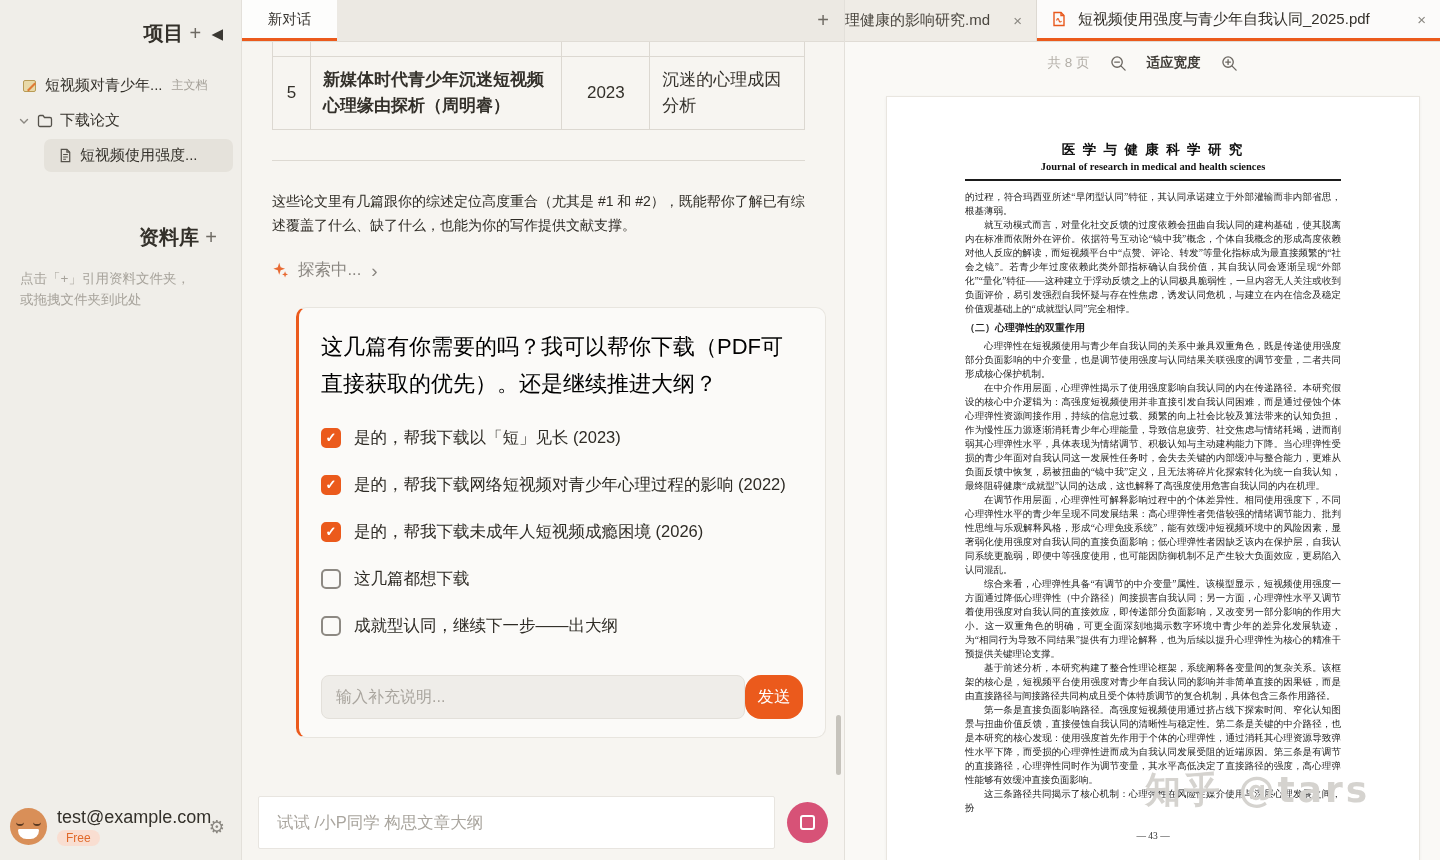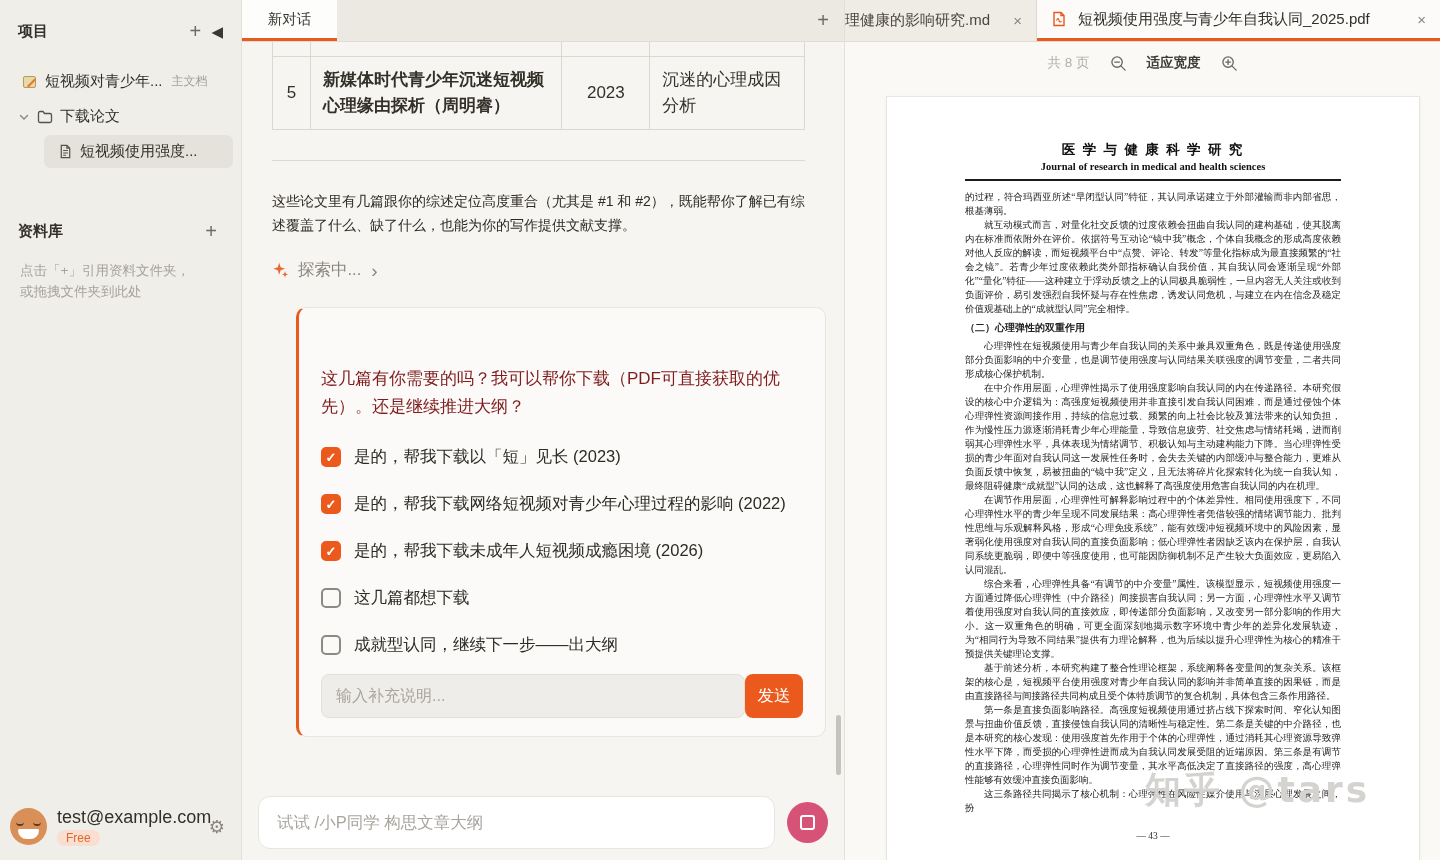--- a/index.html
+++ b/index.html
@@ -4,21 +4,21 @@
 <style>
   * { margin:0; padding:0; box-sizing:border-box; }
   html,body { width:1440px; height:860px; overflow:hidden;
     font-family:"Liberation Sans", sans-serif; color:#2b2822; background:#f6f4f0; }
   .app { display:flex; width:1440px; height:860px; }
 
   
   .sidebar { width:242px; height:860px; background:#f0eee9; position:relative;
     border-right:1px solid #e3e0da; flex:0 0 242px; }
   .sb-header { display:flex; align-items:center; padding:20px 18px 8px 18px; }
-  .sb-title { font-size:15px; font-weight:700; color:#33302a; flex:1; }
+  .sb-title { font-size:20px; font-weight:700; color:#33302a; flex:1;text-align:right; }
   .sb-plus { color:#6e6a63; font-size:20px; font-weight:300; width:24px; text-align:center; cursor:pointer; }
   .sb-collapse { color:#3a3833; font-size:15px; margin-left:4px; cursor:pointer; }
   .sb-item { display:flex; align-items:center; gap:7px; padding:7px 14px; margin:2px 8px;
     border-radius:7px; font-size:15px; color:#33302a; }
   .sb-item .truncate { white-space:nowrap; overflow:hidden; text-overflow:ellipsis; }
   .sb-badge { font-size:12px; color:#a39f97; margin-left:2px; flex:0 0 auto; }
   .sb-item.selected { background:#e5e2db; margin-left:44px; }
   .sb-item.folder-row { padding-left:10px; }
   .chev-down { width:12px; height:12px; flex:0 0 auto; }
   .sb-section { margin-top:32px; }
@@ -58,39 +58,39 @@
   .cell-note { width:155px; line-height:1.55; }
   .hr-div { width:533px; border:none; border-top:1px solid #ddd9d2; margin:30px 0 0 0; }
   .msg { width:540px; margin-top:28px; font-size:14px; line-height:1.72; color:#2e2b25; }
   .status-row { display:flex; align-items:center; gap:8px; margin-top:22px; color:#8a8680; font-size:16.5px; }
   .sparkle { width:18px; height:18px; flex:0 0 auto; }
   .status-chev { font-size:19px; color:#8a8680; line-height:1; margin-left:2px; cursor:pointer; }
 
   .card { margin:26px 0 0 24px; width:530px; background:#fbfaf8;
     border:1px solid #e8e5df; border-left:3px solid var(--accent);
     border-radius:10px; padding:21px 22px 18px 22px; }
-  .card-q { font-size:17px; line-height:1.65; color:#7f1d1d; width:480px;margin-top:36px; }
+  .card-q { font-size:22px; line-height:1.65; color:#000000; width:480px; }
   .opt { display:flex; align-items:center; gap:13px; margin-top:25px; cursor:pointer; }
   .cbox { width:20px; height:20px; border-radius:5px; border:2px solid #8d8983;
     background:#fbfaf8; flex:0 0 auto; display:flex; align-items:center; justify-content:center;
     color:transparent; font-size:13px; font-weight:700; }
   .opt.checked .cbox { background:var(--accent); border-color:var(--accent); color:#fff; }
   .opt-label { font-size:16.5px; color:#2e2b25; }
-  .card-input-row { display:flex; margin-top:18px; }
+  .card-input-row { display:flex; margin-top:38px; }
   .card-input { flex:1; height:44px; background:#efede9; border:1px solid #e3e0da;
     border-radius:8px; padding:0 14px; font-size:16px; color:#33302a;
     font-family:"Liberation Sans", sans-serif; outline:none; }
   .card-input::placeholder { color:#a9a59e; }
   .send-btn { width:58px; height:44px; background:var(--accent); color:#fff; border:none;
-    border-radius:8px; font-size:16.5px; cursor:pointer; font-family:"Liberation Sans", sans-serif; }
+    border-radius:16px; font-size:16.5px; cursor:pointer; font-family:"Liberation Sans", sans-serif; }
   .chat-scrollbar { position:absolute; right:3px; top:715px; width:5px; height:60px;
     background:#c6c3bc; border-radius:3px; }
   .composer { flex:0 0 75px; display:flex; align-items:center; gap:12px; padding:0 16px; }
   .composer-input { flex:1; height:53px; background:#fff; border:1px solid #e8e5e0;
-    border-radius:12px; padding:0 18px; font-size:16.5px; color:#33302a;
+    border-radius:2px; padding:0 18px; font-size:16.5px; color:#33302a;
     font-family:"Liberation Sans", sans-serif; outline:none; }
   .composer-input::placeholder { color:#a9a59e; }
   .stop-btn { width:41px; height:41px; border-radius:50%; background:var(--stop-button);
     border:none; cursor:pointer; display:flex; align-items:center; justify-content:center; }
   .stop-btn .sq { width:15px; height:15px; border:2px solid #fff; border-radius:3px; }
 
   
   .viewer { flex:1; height:860px; display:flex; flex-direction:column; background:#faf9f6; }
   .vtabbar { height:42px; background:#efece6; display:flex; align-items:stretch;
     border-bottom:1px solid #e0dcd5; flex:0 0 42px; }

